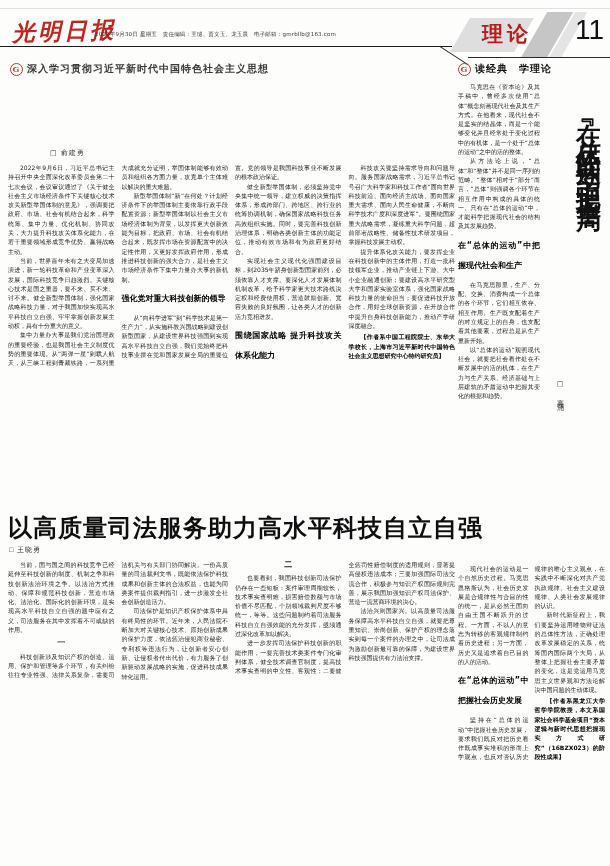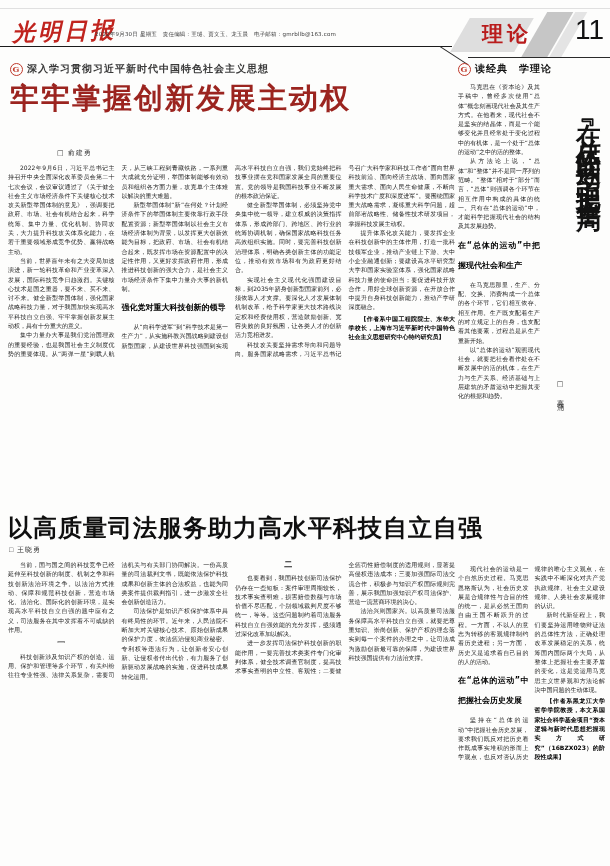--- a/index.html
+++ b/index.html
@@ -34,21 +34,21 @@
   .gicon{display:inline-flex;align-items:center;justify-content:center;width:11px;height:11px;
        border:1.4px solid #c0392b;border-radius:50%;color:#c0392b;font-size:8px;font-weight:bold;
        font-family:"DejaVu Serif",serif;flex:0 0 auto;}
   .kicker-main{top:62px;left:10px;}
   .kicker-right{top:62px;left:458px;color:#141414;}
 
   
   .main-headline{left:10px;top:82px;font-family:"DejaVu Serif",serif;font-weight:bold;
        color:#9b241f;font-size:29px;line-height:32px;letter-spacing:2px;white-space:nowrap;}
   .author-line{font-size:7px;color:#333;letter-spacing:1px;}
-  .main-author{left:28px;top:148px;padding-left:29px;}
+  .main-author{left:21px;top:148px;padding-left:29px;}
 
   .bodyflow{font-size:6px;line-height:9.3px;text-align:justify;color:#222;}
   .bodyflow p{margin:0;text-indent:2em;}
   .bodyflow p.role-subhead{font-weight:bold;font-size:8px;line-height:20px;text-indent:0;
        margin:5px 0 4px 0;color:#000;}
   .bodyflow p.role-marker{font-weight:bold;font-size:8px;text-indent:0;text-align:center;margin:4px 0;}
   .bodyflow p.role-credit{font-weight:bold;text-indent:2em;color:#000;margin-top:2px;}
   .main-body{left:8px;top:163px;width:447px;height:382px;column-count:4;column-gap:7px;overflow:hidden;}
 
   
@@ -89,32 +89,32 @@
 <div class="abs kicker kicker-main">
   <span class="gicon">G</span>
   <span>深入学习贯彻习近平新时代中国特色社会主义思想</span>
 </div>
 <div class="abs kicker kicker-right">
   <span class="gicon">G</span>
   <span>读经典　学理论</span>
 </div>
 
 <div class="abs main-headline">
-  <div>牢牢掌握创新发展主动权</div>
 </div>
 <div class="abs author-line main-author">□ 俞建勇</div>
 <div class="abs bodyflow main-body">
     <p class="role-p">2022年9月6日，习近平总书记主持召开中央全面深化改革委员会第二十七次会议，会议审议通过了《关于健全社会主义市场经济条件下关键核心技术攻关新型举国体制的意见》，强调要把政府、市场、社会有机结合起来，科学统筹、集中力量、优化机制、协同攻关，大力提升科技攻关体系化能力，在若干重要领域形成竞争优势、赢得战略主动。</p>
     <p class="role-p">当前，世界百年未有之大变局加速演进，新一轮科技革命和产业变革深入发展，国际科技竞争日趋激烈。关键核心技术是国之重器，要不来、买不来、讨不来。健全新型举国体制，强化国家战略科技力量，对于我国加快实现高水平科技自立自强、牢牢掌握创新发展主动权，具有十分重大的意义。</p>
     <p class="role-p">集中力量办大事是我们党治国理政的重要经验，也是我国社会主义制度优势的重要体现。从“两弹一星”到载人航天，从三峡工程到青藏铁路，一系列重大成就充分证明，举国体制能够有效动员和组织各方面力量，攻克单个主体难以解决的重大难题。</p>
     <p class="role-p">新型举国体制“新”在何处？计划经济条件下的举国体制主要依靠行政手段配置资源；新型举国体制以社会主义市场经济体制为背景，以发挥更大创新效能为目标，把政府、市场、社会有机结合起来，既发挥市场在资源配置中的决定性作用，又更好发挥政府作用，形成推进科技创新的强大合力，是社会主义市场经济条件下集中力量办大事的新机制。</p>
     <p class="role-subhead">强化党对重大科技创新的领导</p>
     <p class="role-p">从“向科学进军”到“科学技术是第一生产力”，从实施科教兴国战略到建设创新型国家，从建设世界科技强国到实现高水平科技自立自强，我们党始终把科技事业摆在党和国家发展全局的重要位置。党的领导是我国科技事业不断发展的根本政治保证。</p>
     <p class="role-p">健全新型举国体制，必须坚持党中央集中统一领导，建立权威的决策指挥体系，形成跨部门、跨地区、跨行业的统筹协调机制，确保国家战略科技任务高效组织实施。同时，要完善科技创新治理体系，明确各类创新主体的功能定位，推动有效市场和有为政府更好结合。</p>
     <p class="role-p">实现社会主义现代化强国建设目标，到2035年跻身创新型国家前列，必须依靠人才支撑。要深化人才发展体制机制改革，给予科学家更大技术路线决定权和经费使用权，营造鼓励创新、宽容失败的良好氛围，让各类人才的创新活力竞相迸发。</p>
+    <p class="role-subhead">围绕国家战略 提升科技攻关体系化能力</p>
     <p class="role-p">科技攻关要坚持需求导向和问题导向。服务国家战略需求，习近平总书记号召广大科学家和科技工作者“面向世界科技前沿、面向经济主战场、面向国家重大需求、面向人民生命健康，不断向科学技术广度和深度进军”。要围绕国家重大战略需求，凝练重大科学问题，超前部署战略性、储备性技术研发项目，掌握科技发展主动权。</p>
     <p class="role-p">提升体系化攻关能力，要发挥企业在科技创新中的主体作用，打造一批科技领军企业，推动产业链上下游、大中小企业融通创新；要建设高水平研究型大学和国家实验室体系，强化国家战略科技力量的使命担当；要促进科技开放合作，用好全球创新资源，在开放合作中提升自身科技创新能力，推动产学研深度融合。</p>
     <p class="role-credit">【作者系中国工程院院士、东华大学校长，上海市习近平新时代中国特色社会主义思想研究中心特约研究员】</p>
   </div>
 
 <div class="abs second-headline">以高质量司法服务助力高水平科技自立自强</div>
 <div class="abs author-line second-author">□ 王晓勇</div>
 <div class="abs bodyflow second-body">
     <p class="role-p">当前，国与国之间的科技竞争已经延伸至科技创新的制度、机制之争和科技创新法治环境之争。以法治方式推动、保障和规范科技创新，营造市场化、法治化、国际化的创新环境，是实现高水平科技自立自强的题中应有之义，司法服务在其中发挥着不可或缺的作用。</p>
     <p class="role-marker">一</p>

